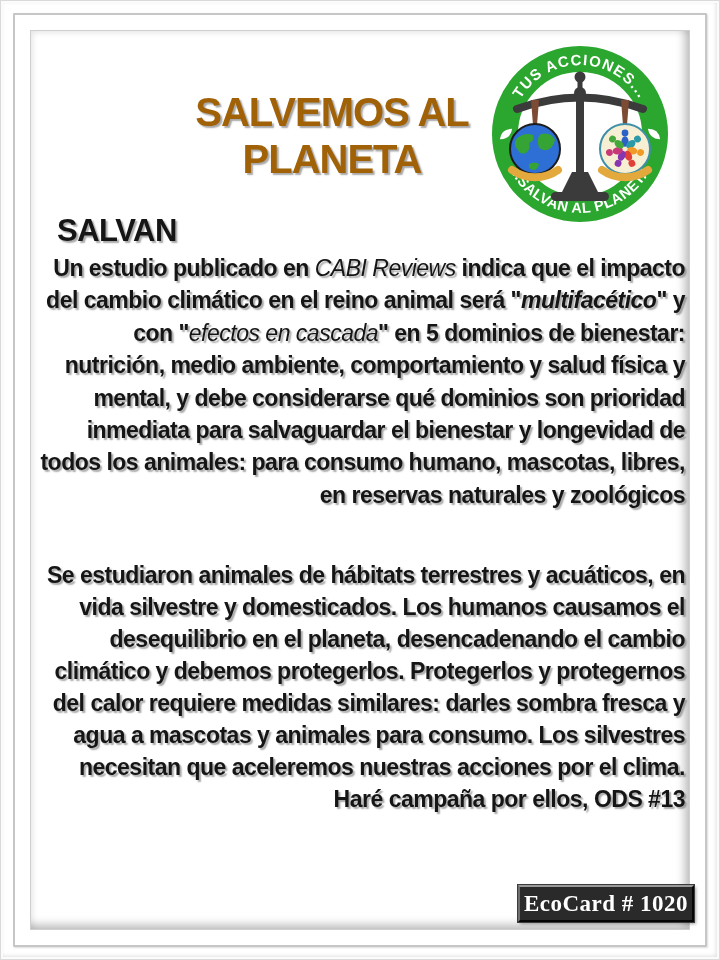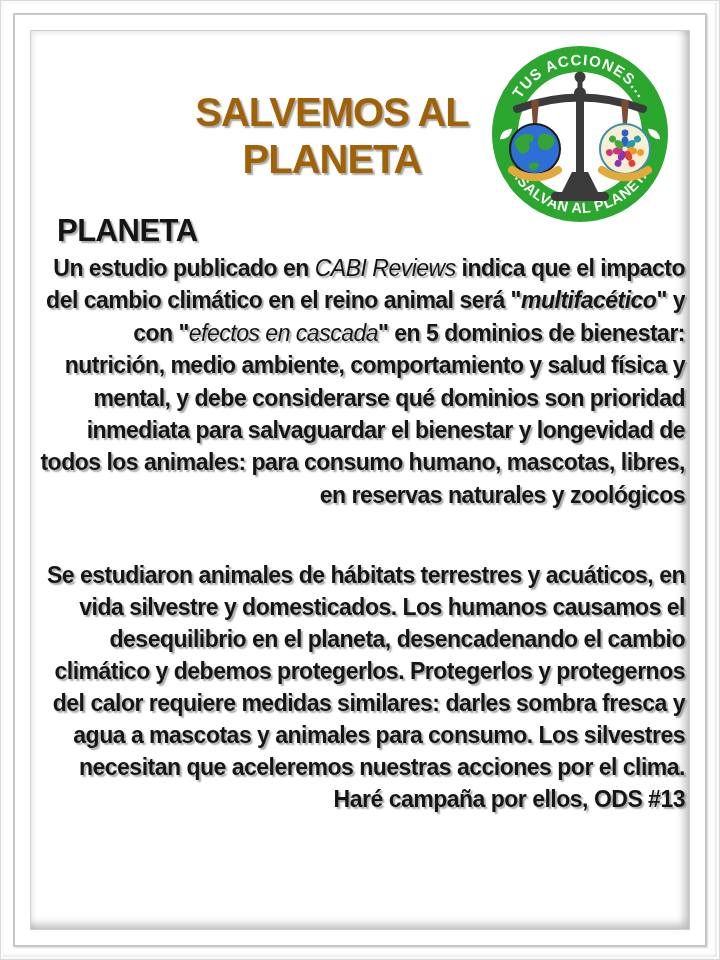--- a/index.html
+++ b/index.html
@@ -131,22 +131,25 @@
             </g>
           <g transform="rotate(308.6 136 103)">
               <circle cx="136" cy="87" r="3.4" fill="#46A83C"></circle>
               <ellipse cx="136" cy="95.5" rx="3.6" ry="5.2" fill="#46A83C"></ellipse>
             </g>
           <path d="M 113 124 A 40 40 0 0 0 159 124" fill="none" stroke="#E3A93C" stroke-width="8" stroke-linecap="round"></path>
         </g>
       </svg>
     </div>
 
-    <h2 id="hechos-h" class="heading shadowtext">PLANETA</h2>
+    <h2 id="hechos-h" class="heading shadowtext">SALVAN</h2>
 
     <p id="hechos-p" class="para shadowtext"><span>Un estudio publicado en </span><span class="it reg">CABI Reviews</span><span> indica que el impacto del cambio climático en el reino animal será "</span><span class="it">multifacético</span><span>" y con "</span><span class="it reg">efectos en cascada</span><span>" en 5 dominios de bienestar: nutrición, medio ambiente, comportamiento y salud física y mental, y debe considerarse qué dominios son prioridad inmediata para salvaguardar el bienestar y longevidad de todos los animales: para consumo humano, mascotas, libres, en reservas naturales y zoológicos</span></p>
 
 
     <p id="acciones-p" class="para shadowtext">Se estudiaron animales de hábitats terrestres y acuáticos, en vida silvestre y domesticados. Los humanos causamos el desequilibrio en el planeta, desencadenando el cambio climático y debemos protegerlos. Protegerlos y protegernos del calor requiere medidas similares: darles sombra fresca y agua a mascotas y animales para consumo. Los silvestres necesitan que aceleremos nuestras acciones por el clima. Haré campaña por ellos, ODS #13</p>
 
+    <div class="badge">
+      <span>EcoCard # 1020</span>
+    </div>
 
   </div>
 </div>
 
 </body></html>

